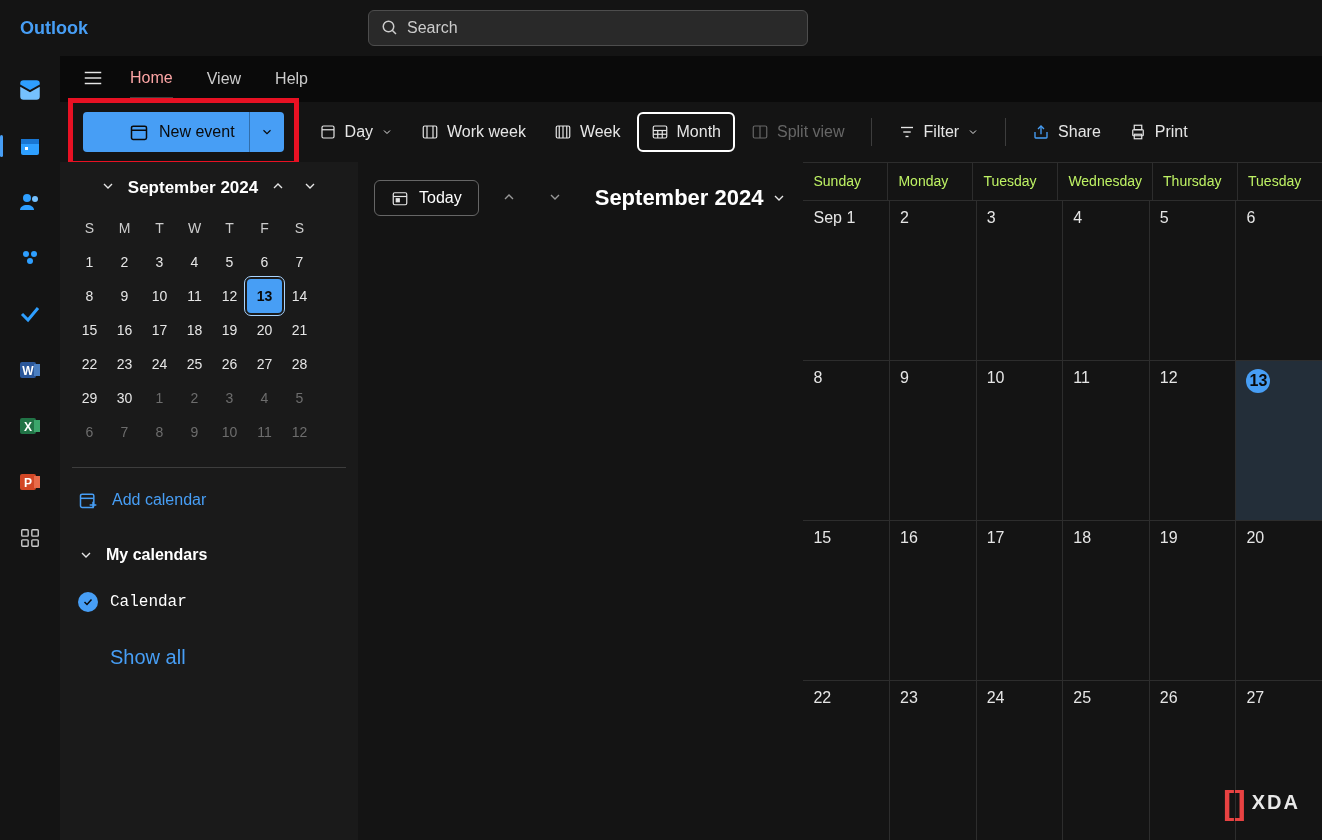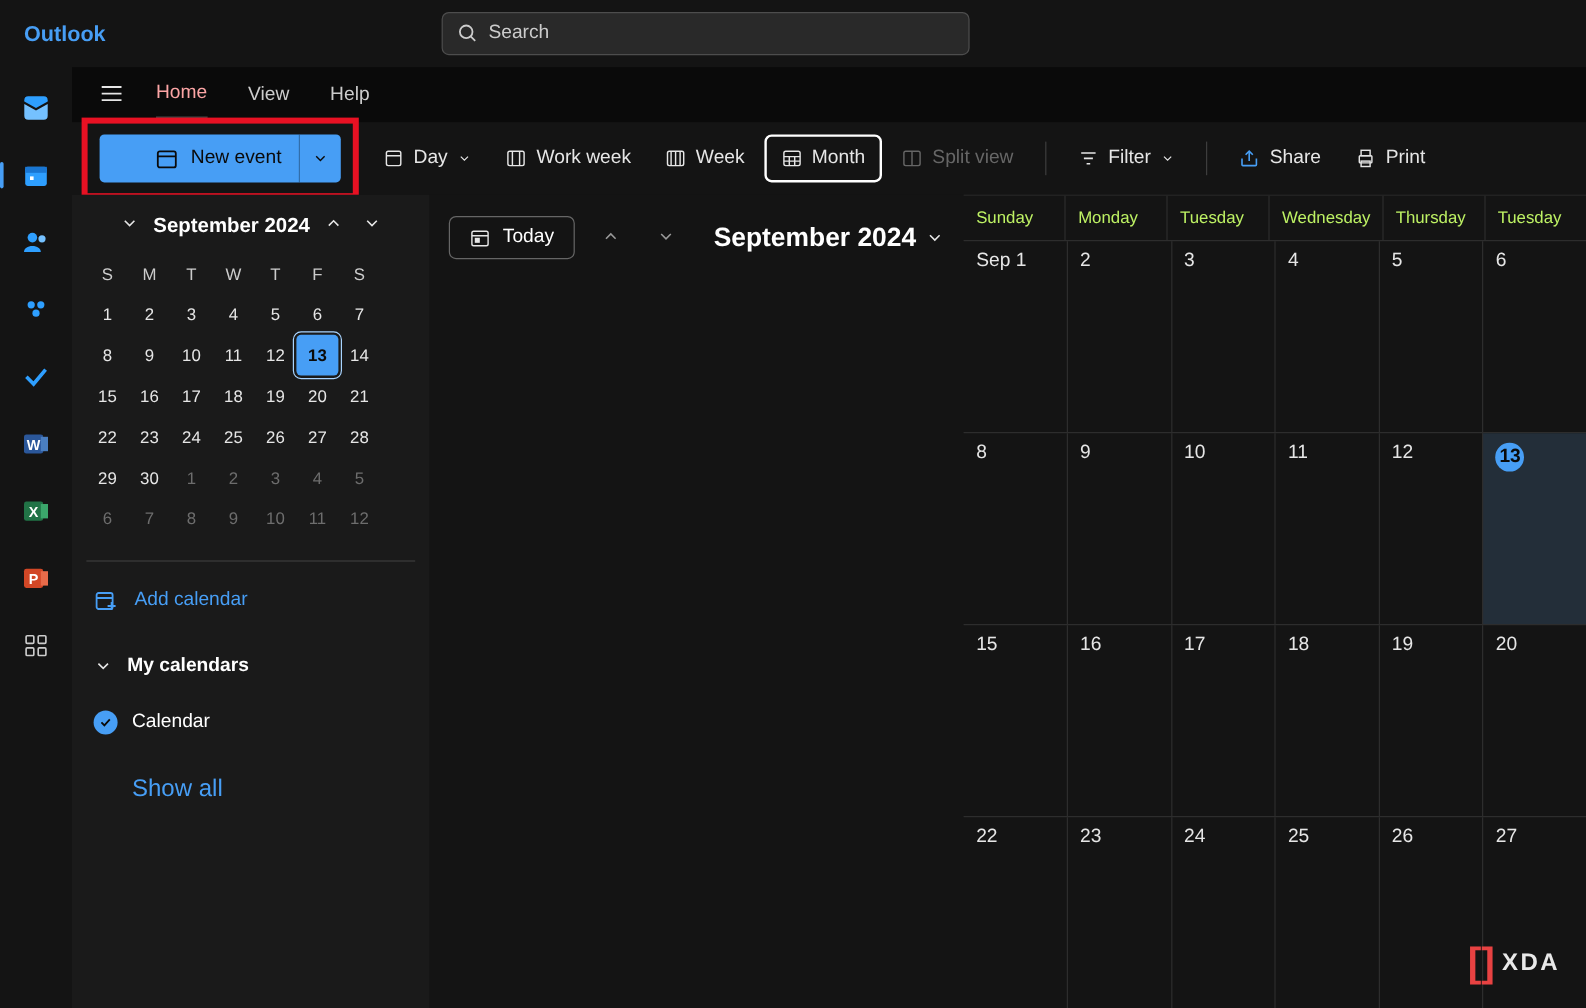--- a/index.html
+++ b/index.html
@@ -216,20 +216,21 @@
   padding: 4px 6px;
 }
 .cal-entry {
   display: flex;
   align-items: center;
   gap: 12px;
   margin-top: 20px;
   font-size: 16px;
   cursor: pointer;
   padding: 4px 6px;
+  font-family: Liberation Mono, monospace;
 }
 .cal-check {
   width: 20px; height: 20px;
   border-radius: 50%;
   background: #479ef5;
   display: flex; align-items: center; justify-content: center;
 }
 .show-all {
   margin-top: 30px;
   margin-left: 38px;

